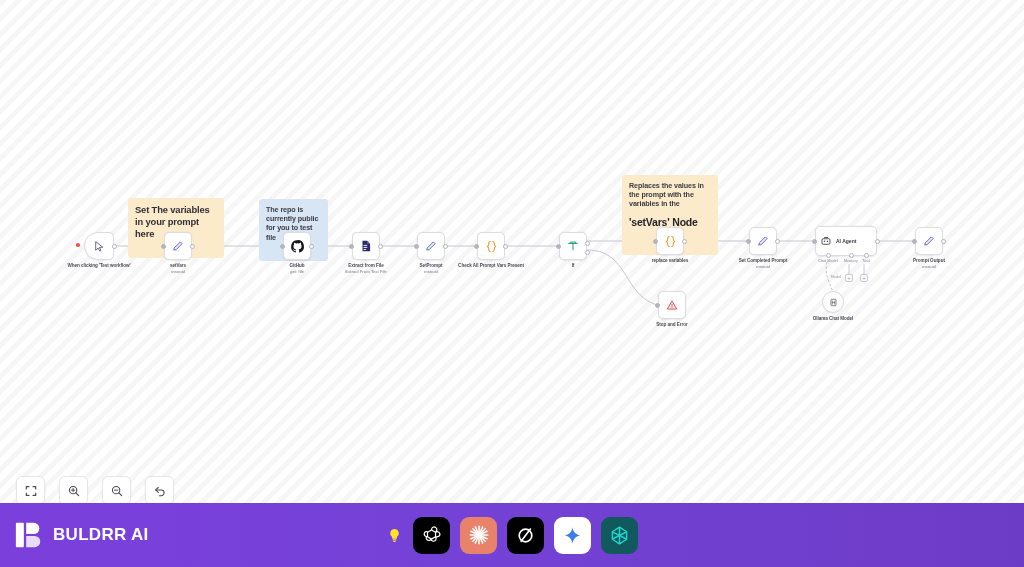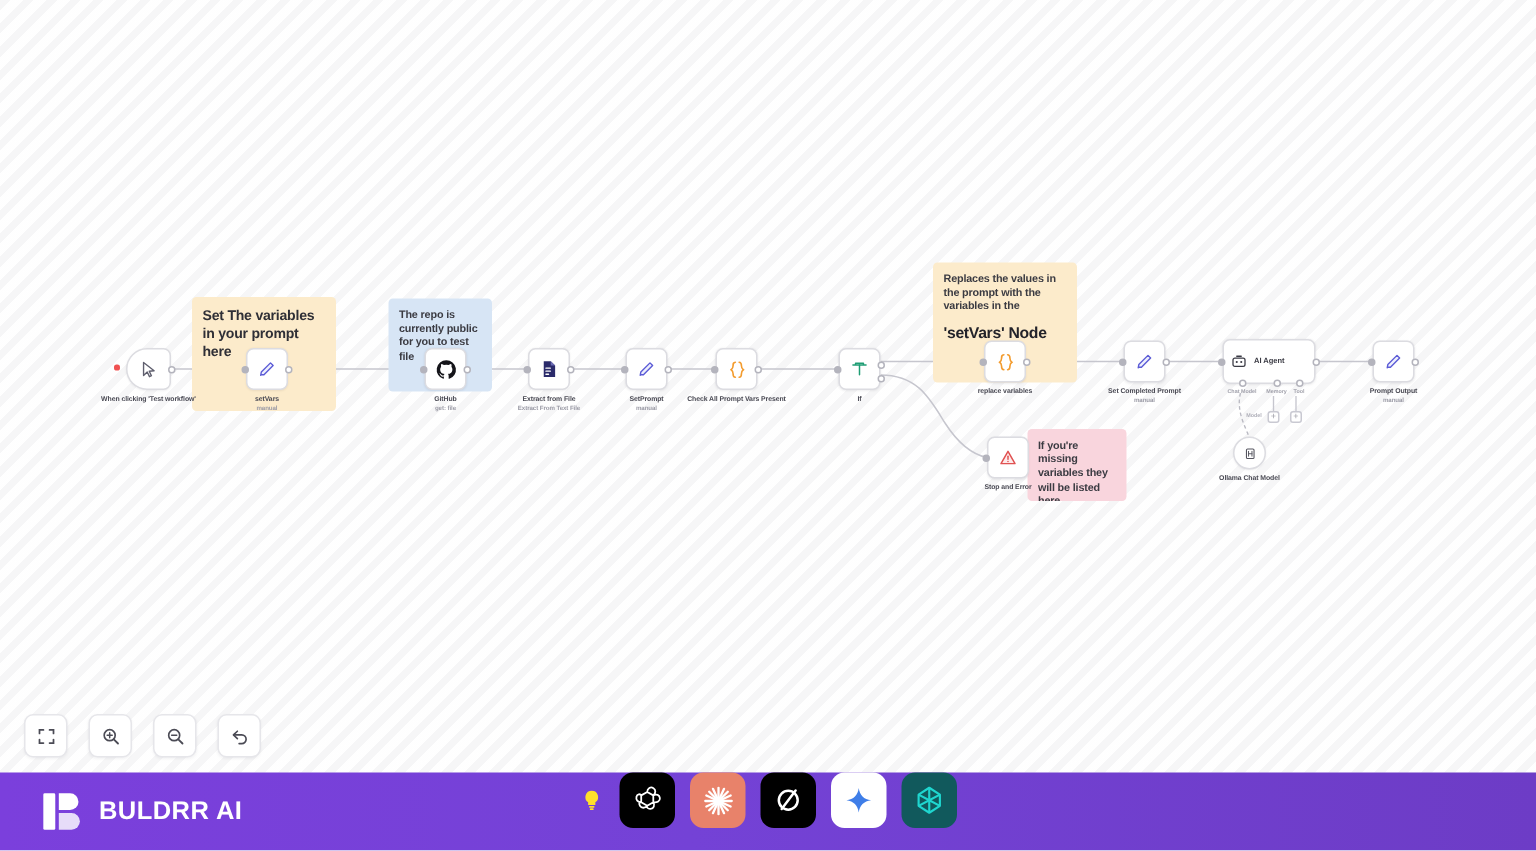--- a/index.html
+++ b/index.html
@@ -110,23 +110,23 @@
   
   #toolbar { position: absolute; left: 16px; bottom: 62px; display: flex; gap: 14px; }
   .tbtn {
     width: 29px; height: 29px; background: #fff; border: 1px solid #e6e6ea;
     border-radius: 6px; display: flex; align-items: center; justify-content: center;
     box-shadow: 0 1px 2px rgba(20,20,30,.05); cursor: pointer;
   }
 
   
   #footer {
-    position: absolute; left: 0; bottom: 0; width: 1024px; height: 52px;
+    position: absolute; left: 0; bottom: 0; width: 1024px; height: 64px;
     background: linear-gradient(90deg,#7b3fdc 0%,#7442d6 45%,#6d3cc6 100%);
-    display: flex;  padding-left: 13px;
+    display: flex; align-items: center;
   }
   #brand { display: flex; align-items: center; gap: 9px; margin-left: 14px; }
   #brand-name {
     color: #fff; font-size: 17px; font-weight: 700; letter-spacing: .3px;
   }
   #footer-cta {
     position: absolute; left: 0; right: 0; display: flex; align-items: center;
     justify-content: center; gap: 10px; pointer-events: none;
   }
   #cta-text { color: #fff; font-size: 13.5px; font-weight: 700; letter-spacing: -.1px; }
@@ -158,36 +158,33 @@
         <line x1="777" y1="241" x2="812" y2="241"></line>
         <line x1="877" y1="241" x2="915" y2="241"></line>
       </g>
       <g fill="none" stroke="#c6c6ce" stroke-width=".9">
         <line x1="849" y1="264" x2="849" y2="276"></line>
         <line x1="864" y1="264" x2="864" y2="276"></line>
       </g>
       <path d="M827,262 C824,274 830,284 833,292" fill="none" stroke="#b9b9c2" stroke-width=".9" stroke-dasharray="2.4 2"></path>
     </svg>
 
-    <div class="sticky amber" style="left:128px; top:198px; width:96px; height:76px;">
+    <div class="sticky amber" style="left:128px; top:198px; width:96px; height:60px;">
       <div class="s-head">Set The variables in your prompt here</div>
     </div>
 
     <div class="sticky blue" style="left:259px; top:199px; width:69px; height:62px;">
       <div class="s-body">The repo is currently public for you to test file</div>
     </div>
 
     <div class="sticky amber" style="left:622px; top:175px; width:96px; height:80px;">
       <div class="s-body">Replaces the values in the prompt with the variables in the</div>
       <div class="s-big">'setVars' Node</div>
     </div>
 
-    <div class="sticky pink" style="left:685px; top:286px; width:66px; height:48px;">
-      <div class="s-body">If you're missing variables they will be listed here</div>
-    </div>
 
     <div class="node trigger" style="left:84px; top:232px;">
       <div class="nbox">
         <div class="reqdot"></div>
         <svg width="13" height="13" viewBox="0 0 24 24">
           <path d="M5 3 L5 19 L9.5 14.8 L12.3 20.5 L14.7 19.3 L12 13.8 L18 13.2 Z" fill="none" stroke="#5f5f6e" stroke-width="1.7" stroke-linejoin="round"></path>
         </svg>
         <span class="port out"></span>
       </div>
       <div class="nlabel">When clicking 'Test workflow'</div>

